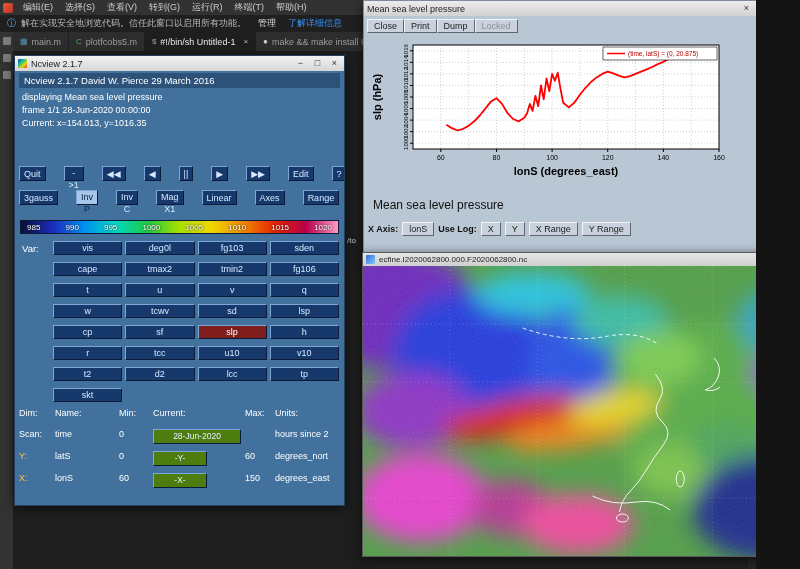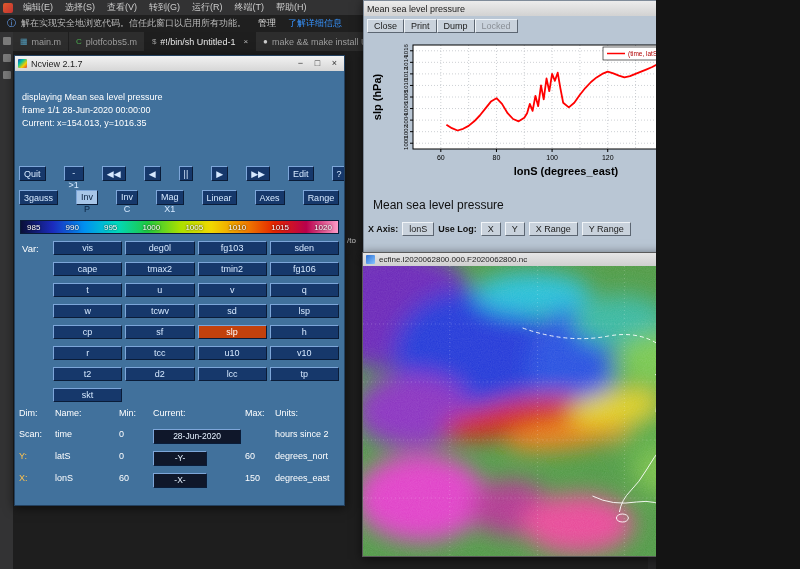--- a/index.html
+++ b/index.html
@@ -1,17 +1,17 @@
 <!DOCTYPE html>
 <html><head>
 <meta charset="utf-8">
 <style>
 *{margin:0;padding:0;box-sizing:border-box;font-family:"Liberation Sans",sans-serif;}
 html,body{width:800px;height:569px;background:#141414;overflow:hidden;}
-#desktop{position:relative;width:656px;height:569px;background:#1e1e1e;overflow:hidden;}
+#desktop{position:relative;width:756px;height:569px;background:#1e1e1e;overflow:hidden;}
 
 
 .menubar{position:absolute;left:0;top:0;width:100%;height:15px;background:#323233;display:flex;align-items:center;z-index:1;}
 .appicon{width:10px;height:10px;margin:0 4px 0 3px;background:linear-gradient(135deg,#e05a2b,#c23333);border-radius:2px;flex:none;}
 .menu-item{color:#cccccc;font-size:9px;padding:0 6px;line-height:15px;white-space:nowrap;}
 .trustbar{position:absolute;top:15px;left:0;width:100%;height:17px;background:#1f1f1f;display:flex;align-items:center;color:#bbbbbb;font-size:9px;z-index:1;}
 .shield{color:#6aa9ff;margin:0 5px 0 7px;font-size:9px;}
 .trust-manage{margin-left:12px;color:#dddddd;}
 .trust-link{color:#3794ff;margin-left:12px;}
 .tabsbar{position:absolute;top:32px;left:13px;right:0;height:19px;background:#252526;display:flex;z-index:1;}
@@ -46,27 +46,27 @@
 .nbtn.active{background:#a8c6e8;color:#0a2240;}
 .delay-label{color:#ffffff;font-size:9px;line-height:15px;}
 .delay-input{width:36px;height:14px;background:#ffffff;border:1px solid #0a1c38;font-size:9px;padding:0 2px;}
 .cbar{position:absolute;left:5px;right:5px;top:149px;height:14px;border:1px solid #0a1c38;}
 .cbar-grad{position:absolute;inset:0;background:linear-gradient(90deg,#0a1038,#1b2bbd,#0090f0,#00d8c0,#20c840,#a8e000,#f0d800,#f08800,#e42400,#b8004c,#ff9cc8);}
 .cbar-ticks{position:absolute;inset:0;display:flex;justify-content:space-between;padding:0 6px;}
 .cbar-ticks span{color:#ffffff;font-size:8px;line-height:13px;text-shadow:0 0 2px #000000;}
 .varlabel{position:absolute;left:7px;top:172px;color:#ffffff;font-size:9.5px;}
 #var-grid{position:absolute;left:38px;top:170px;right:5px;display:grid;grid-template-columns:repeat(4,1fr);gap:7px 3px;}
 #var-grid .nbtn{height:14px;line-height:11px;}
-#var-grid .sel{background:#c2410c;color:#ffffff;}
+#var-grid .sel{background:#7f1d1d;color:#ffffff;}
 #dim-table{position:absolute;left:4px;right:12px;top:337px;}
 .dim-grid{display:grid;grid-template-columns:36px 64px 34px 92px 30px 1fr;align-items:center;}
 .dim-row{margin-top:7px;height:15px;}
 .dim-cell{color:#ffffff;font-size:9px;overflow:hidden;white-space:nowrap;}
 .dim-lab.axis{color:#ffc24d;}
-.dim-btn{background:#0f172a;border:1px solid;border-color:#7da6d9 #0a1c38 #0a1c38 #7da6d9;color:#e6f2ff;font-size:8.5px;height:15px;text-align:center;width:88px;padding:0;}
+.dim-btn{background:#4d7c0f;border:1px solid;border-color:#7da6d9 #0a1c38 #0a1c38 #7da6d9;color:#e6f2ff;font-size:8.5px;height:15px;text-align:center;width:88px;padding:0;}
 .dim-btn.small{width:54px;}
 
 
 #plotwin{left:363px;top:0;width:394px;height:253px;background:#b9c6d4;border:1px solid #7f8b99;z-index:3;}
 #plotwin .titlebar{background:linear-gradient(#ececec,#d2d2d2);}
 .prow1{position:absolute;top:18px;left:3px;display:flex;gap:0;}
 .pbtn{background:#c9d2dc;border:1px solid;border-color:#f0f4f8 #5c6672 #5c6672 #f0f4f8;color:#1c1c1c;font-size:9px;height:14px;padding:0 6px;cursor:default;}
 .pbtn.disabled{color:#8a8f96;}
 #plot-svg{position:absolute;left:5px;top:36px;}
 .pcaption{position:absolute;left:9px;top:197px;font-size:12px;color:#101010;}
@@ -137,20 +137,21 @@
 
   <div class="win" id="ncview">
     <div class="titlebar">
       <span class="ticon"></span>
       <span class="wtitle">Ncview 2.1.7</span>
       <span class="wbtn">−</span>
       <span class="wbtn">□</span>
       <span class="wbtn">×</span>
     </div>
     <div class="nbody">
+      <div class="nheader">Ncview 2.1.7 David W. Pierce  29 March 2016</div>
       <div class="ninfo-wrap" id="nc-info">
           <div>displaying Mean sea level pressure</div>
           <div>frame 1/1 28-Jun-2020 00:00:00</div>
           <div>Current: x=154.013, y=1016.35</div>
         </div>
 
       <div class="nrow" id="nc-transport" style="top:95px;">
         <button class="nbtn">Quit</button>
         <button class="nbtn">-&gt;1</button>
         <button class="nbtn">◀◀</button>

